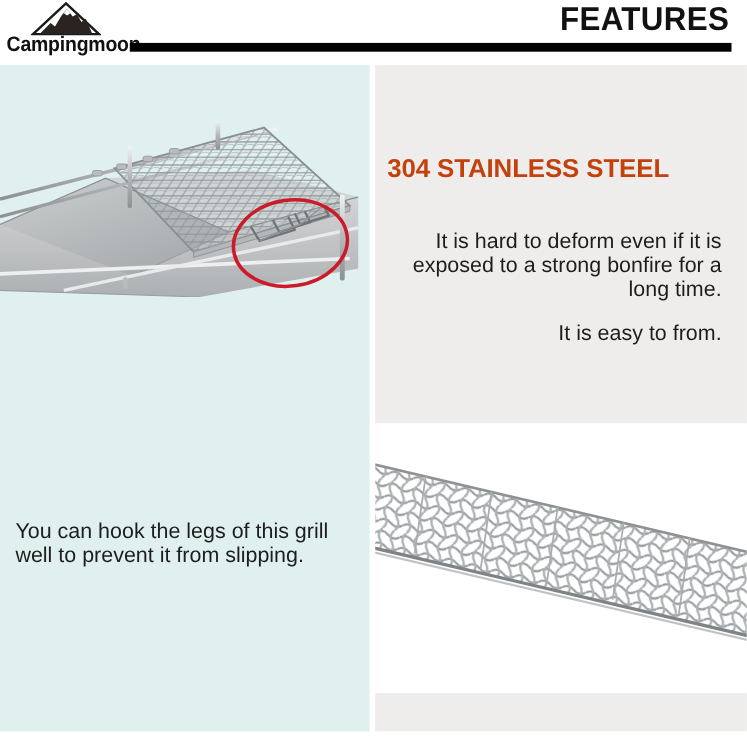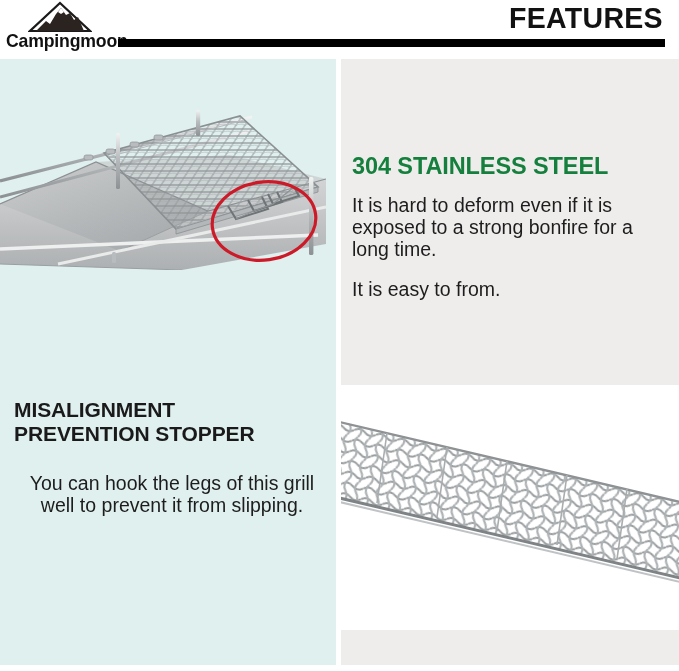--- a/index.html
+++ b/index.html
@@ -118,43 +118,43 @@
   }
   #left-heading div { white-space: nowrap; }
   #left-body {
     position: absolute;
     left: 14px; top: 413px;
     width: 316px;
     font-size: 19.5px;
     line-height: 22px;
     color: #1d1d1d;
   }
-  #left-body p { margin: 0; text-align: center; }
+  #left-body p { margin: 0; }
   #left-body p.spaced { margin-top: 20px; }
 
   
   #right-heading {
     position: absolute;
-    left: 11px; top: 94px;
+    left: 11px; top: 81px;
     font-size: 23.5px;
     font-weight: bold;
     line-height: 26px;
-    color: #15803d;
+    color: #c2410c;
     letter-spacing: -0.1px;
     white-space: nowrap;
   }
   #right-body {
     position: absolute;
     left: 11px; top: 135px;
     width: 318px;
     font-size: 19.5px;
     line-height: 22px;
     color: #1d1d1d;
   }
-  #right-body p { margin: 0; }
+  #right-body p { margin: 14px; text-align: right; }
   #right-body p.spaced { margin-top: 18px; }
 
   
   #mesh-photo {
     position: absolute;
     left: 0; top: 326px;
     width: 338px; height: 245px;
     background: #ffffff;
     overflow: hidden;
   }
@@ -238,24 +238,20 @@
 
       <rect x="84" y="96" width="9" height="5" rx="2" fill="#b9bcbe" stroke="#8f9395" stroke-width="0.7"></rect>
       <rect x="106" y="90" width="9" height="5" rx="2" fill="#b9bcbe" stroke="#8f9395" stroke-width="0.7"></rect>
       <rect x="130" y="83" width="9" height="5" rx="2" fill="#b9bcbe" stroke="#8f9395" stroke-width="0.7"></rect>
       <rect x="154" y="76" width="9" height="5" rx="2" fill="#b9bcbe" stroke="#8f9395" stroke-width="0.7"></rect>
 
       <ellipse cx="264" cy="162" rx="52" ry="39" fill="none" stroke="#cc1a28" stroke-width="3.2" transform="rotate(-8 264 162)"></ellipse>
     </svg>
   </div>
 
-  <div id="left-heading">
-    <div>MISALIGNMENT</div>
-    <div>PREVENTION STOPPER</div>
-  </div>
 
   <div id="left-body">
     <p>You can hook the legs of this grill well to prevent it from slipping.</p>
   </div>
 </div>
 
 <div id="panel-right">
   <div id="right-top-bg"></div>
   <div id="right-bottom-bg"></div>
 

